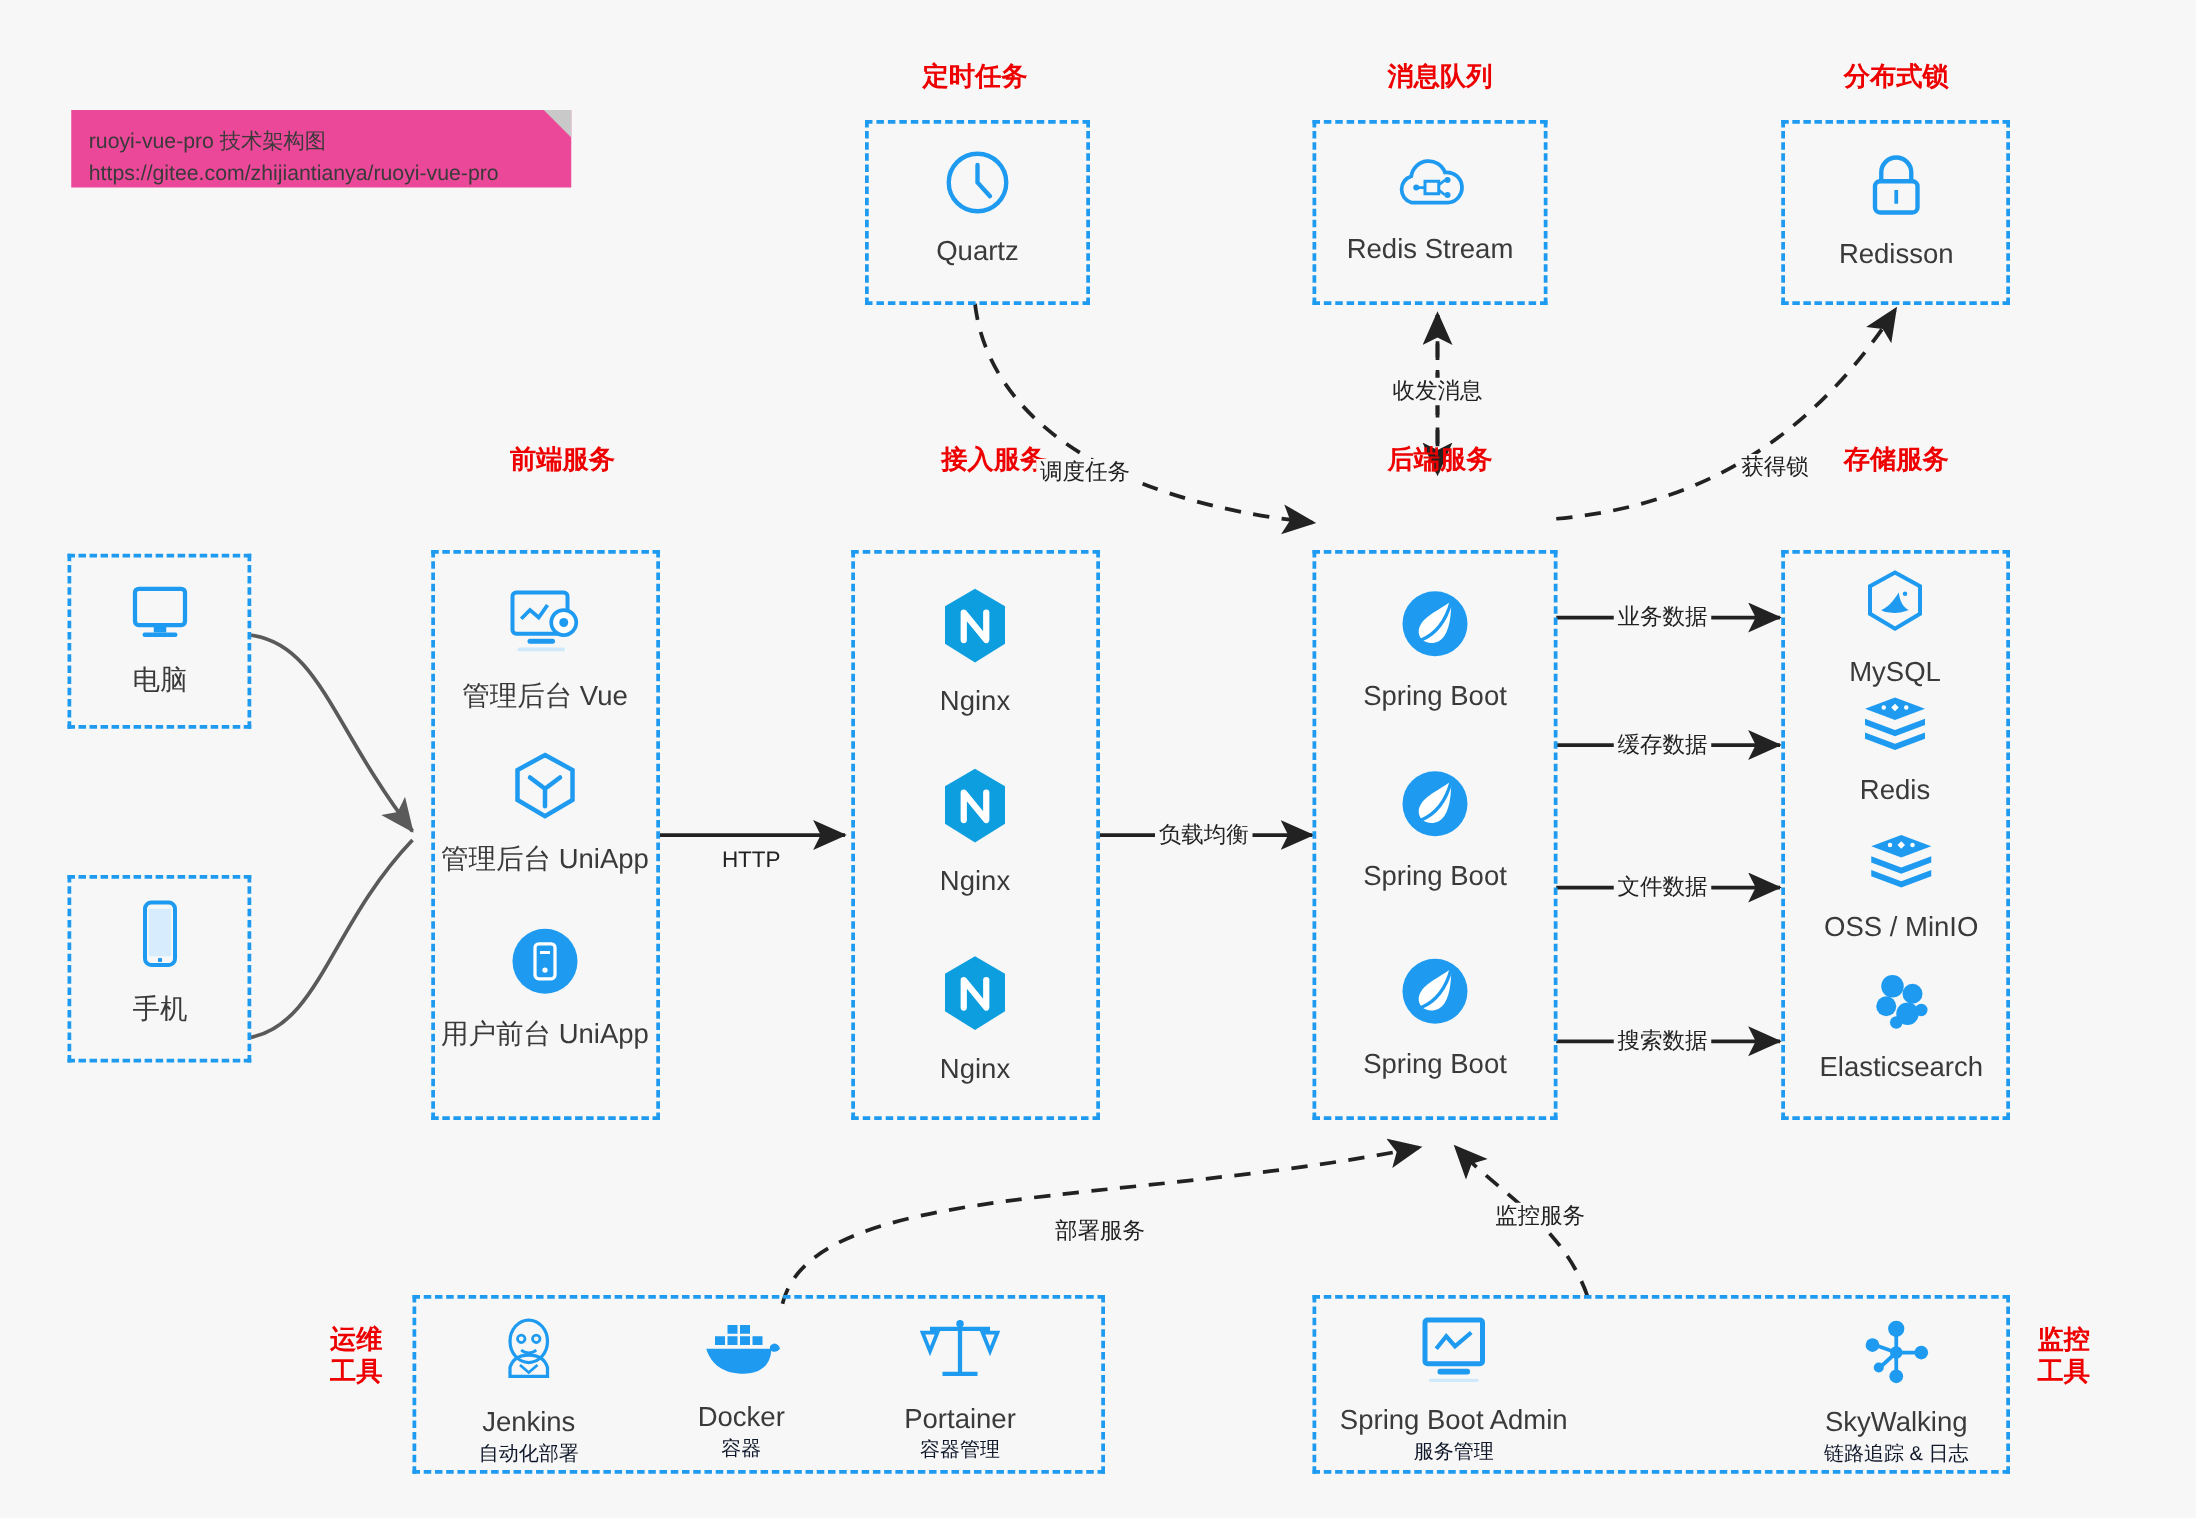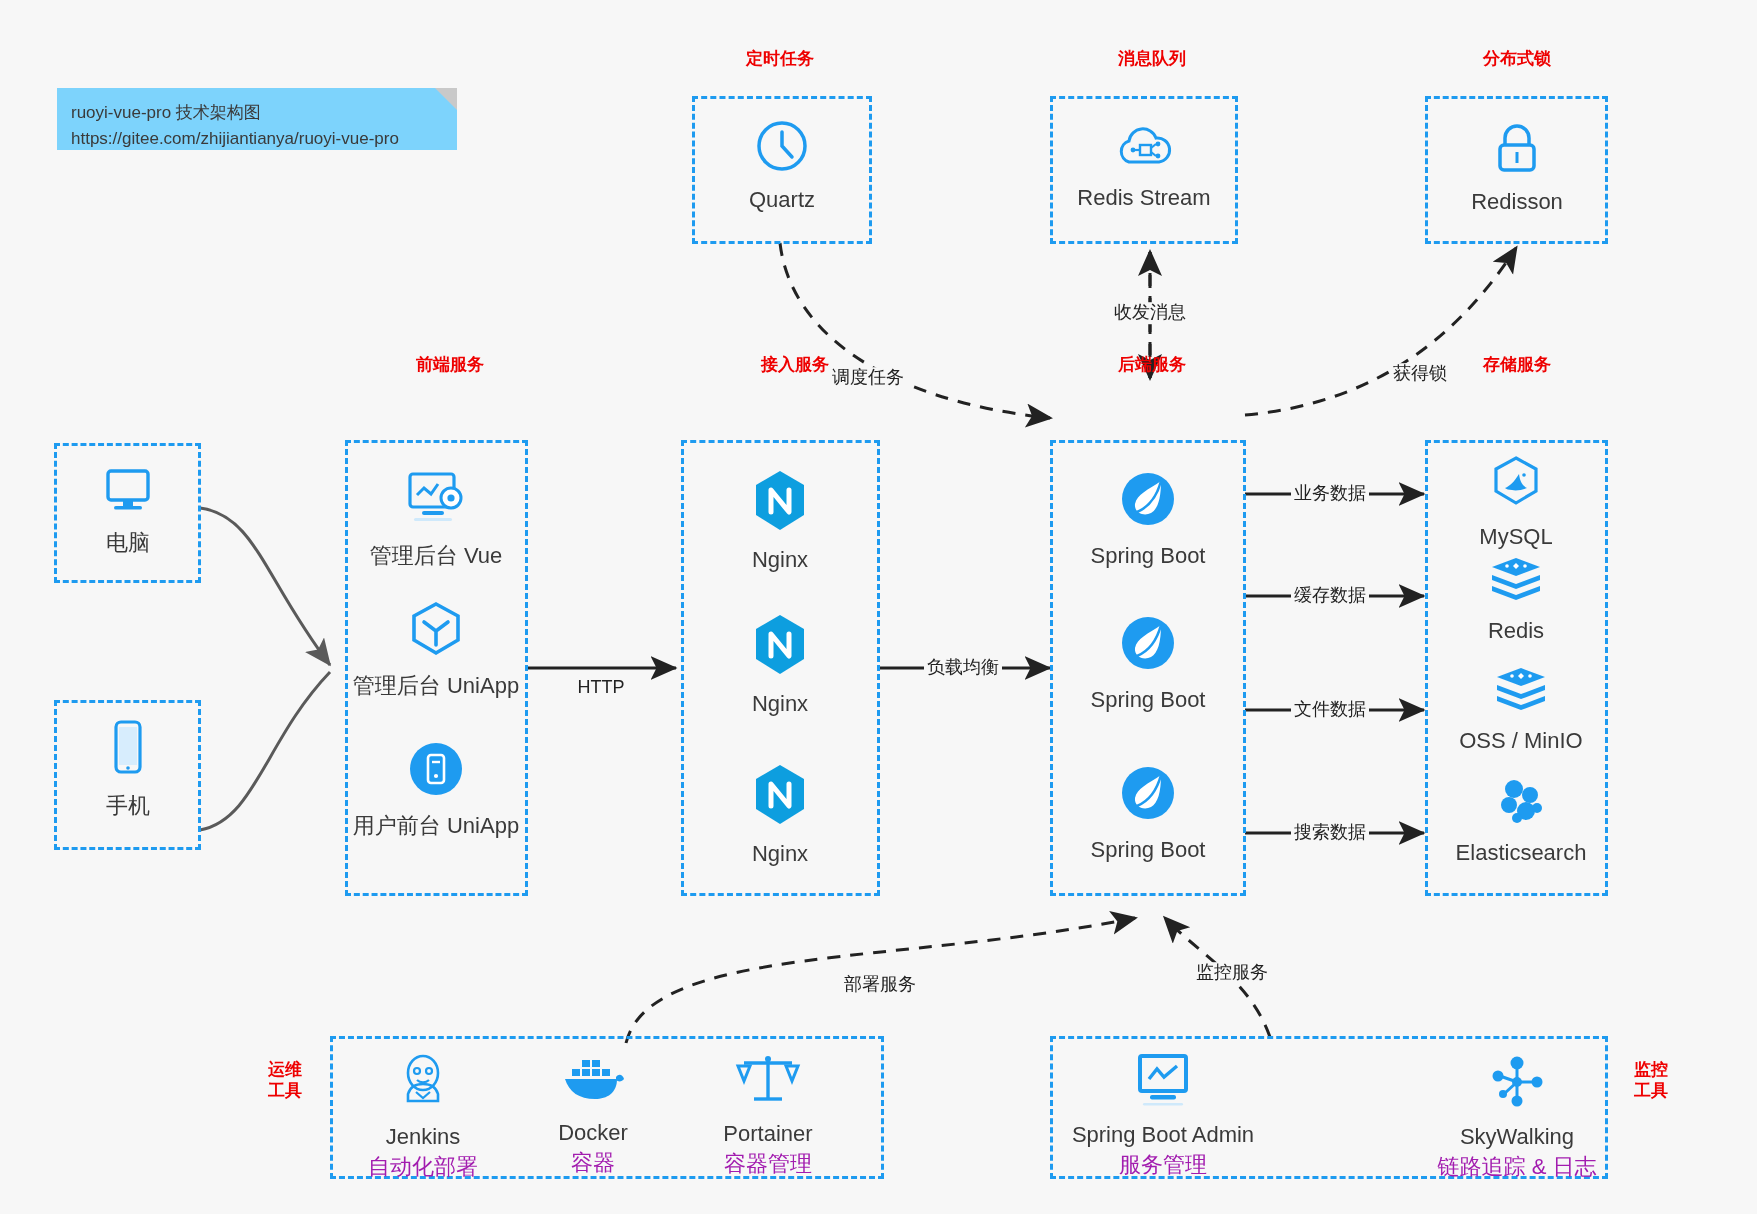--- a/index.html
+++ b/index.html
@@ -30,21 +30,21 @@
     pointer-events: none;
   }
 
   
   .note {
     position: absolute;
     left: 57px;
     top: 88px;
     width: 400px;
     height: 62px;
-    background: #7dd3fc;
+    background: #ec4899;
     box-sizing: border-box;
     padding: 12px 14px 0 14px;
   }
   .note-corner {
     position: absolute;
     right: 0;
     top: 0;
     width: 0;
     height: 0;
     border-left: 22px solid transparent;
@@ -60,21 +60,21 @@
   
   .group-box {
     position: absolute;
     border: 3px dashed #1e9bf0;
     background: transparent;
     box-sizing: border-box;
   }
   .group-title {
     position: absolute;
     color: #ee0000;
-    font-size: 17px;
+    font-size: 21px;
     font-weight: bold;
     white-space: nowrap;
     text-align: center;
   }
   .group-title.vertical {
     line-height: 1.25;
     text-align: center;
   }
 
   
@@ -90,22 +90,22 @@
     display: block;
   }
   .node .lbl {
     font-size: 22px;
     color: #3a3a3a;
     margin-top: 7px;
     white-space: nowrap;
     line-height: 1.35;
   }
   .node .lbl2 {
-    font-size: 22px;
-    color: #a21caf;
+    font-size: 16px;
+    color: #0f172a;
     white-space: nowrap;
     line-height: 1.35;
   }
 
   
   .edge-label {
     position: absolute;
     font-size: 18px;
     color: #222;
     background: #f7f7f7;

